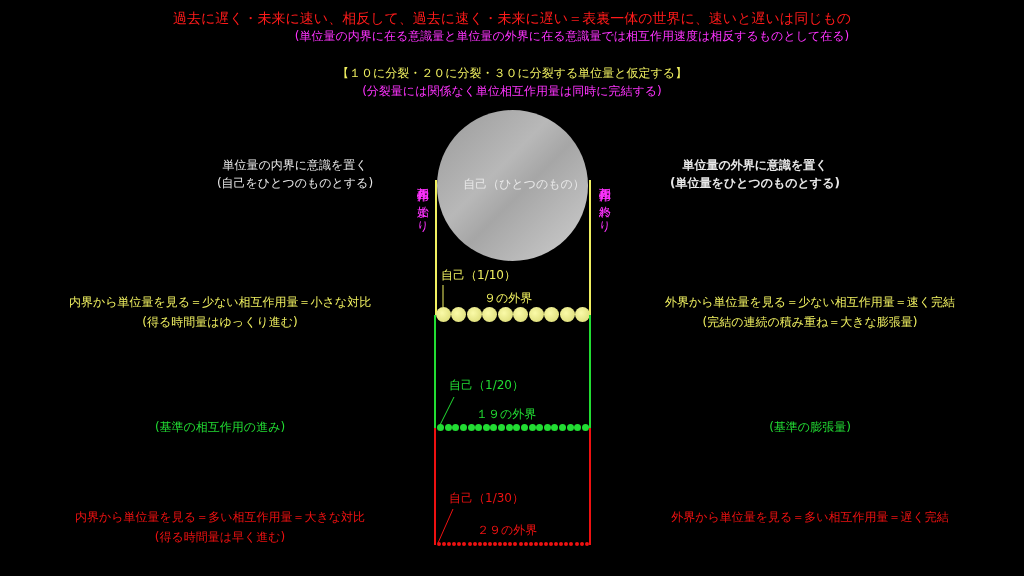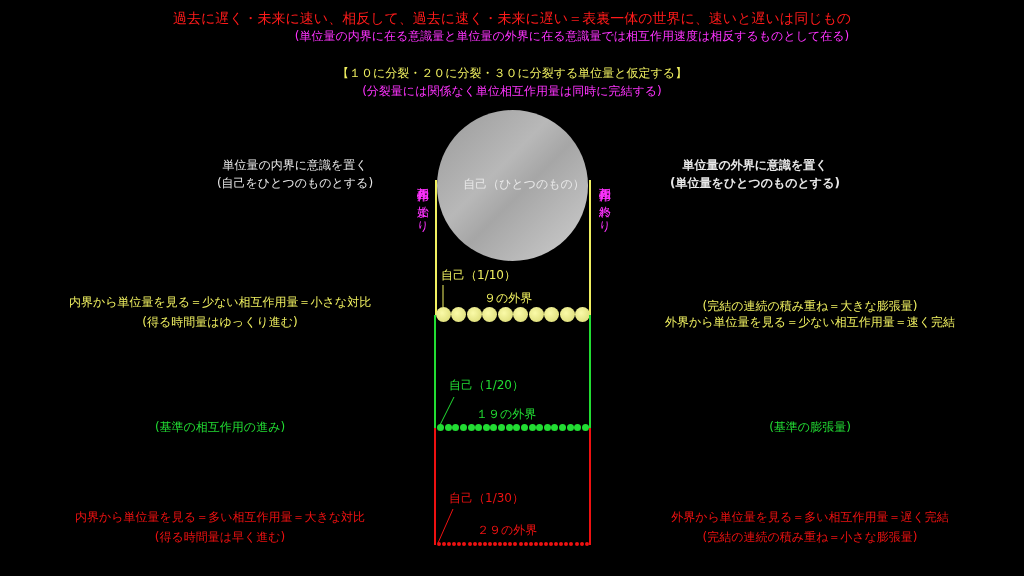--- a/index.html
+++ b/index.html
@@ -60,22 +60,22 @@
   <div class="ball" style="width:15px;height:15px;background:radial-gradient(circle at 40% 40%,#fafaa8,#d8d870);"></div>
   <div class="ball" style="width:15px;height:15px;background:radial-gradient(circle at 40% 40%,#fafaa8,#d8d870);"></div>
   <div class="ball" style="width:15px;height:15px;background:radial-gradient(circle at 40% 40%,#fafaa8,#d8d870);"></div>
   <div class="ball" style="width:15px;height:15px;background:radial-gradient(circle at 40% 40%,#fafaa8,#d8d870);"></div>
 </div>
 <div class="t yel" style="left:30px;width:380px;top:294px;">
   <div>内界から単位量を見る＝少ない相互作用量＝小さな対比</div>
   <div style="margin-top:4px;">(得る時間量はゆっくり進む)</div>
 </div>
 <div class="t yel" style="left:620px;width:380px;top:294px;">
+  <div>外界から単位量を見る＝少ない相互作用量＝速く完結</div>
   <div style="margin-top:4px;">(完結の連続の積み重ね＝大きな膨張量)</div>
-  <div>外界から単位量を見る＝少ない相互作用量＝速く完結</div>
 </div>
 
 <div class="vline" style="left:434px;top:315px;height:113px;background:#22dd33;"></div>
 <div class="vline" style="left:589px;top:315px;height:113px;background:#22dd33;"></div>
 <div class="t grn" style="left:449px;top:377px;">自己（1/20）</div>
 <div class="t grn" style="left:476px;top:406px;">１９の外界</div>
 <svg class="lead" style="left:0;top:0;width:1px;height:1px;">
   <line x1="454" y1="397" x2="440" y2="425" stroke="#22dd33" stroke-width="1"></line>
 </svg>
 <div class="row" style="left:437px;top:424px;width:152px;">
@@ -145,14 +145,13 @@
   <div class="ball" style="width:4px;height:4px;background:#ee1111;"></div>
   <div class="ball" style="width:4px;height:4px;background:#ee1111;"></div>
   <div class="ball" style="width:4px;height:4px;background:#ee1111;"></div>
 </div>
 <div class="t rd2" style="left:30px;width:380px;top:509px;">
   <div>内界から単位量を見る＝多い相互作用量＝大きな対比</div>
   <div style="margin-top:4px;">(得る時間量は早く進む)</div>
 </div>
 <div class="t rd2" style="left:620px;width:380px;top:509px;">
   <div>外界から単位量を見る＝多い相互作用量＝遅く完結</div>
-  <div style="margin-top:4px;">(完結の連続の積み重ね＝小さな膨張量)</div>
 </div>
 
 </body></html>

